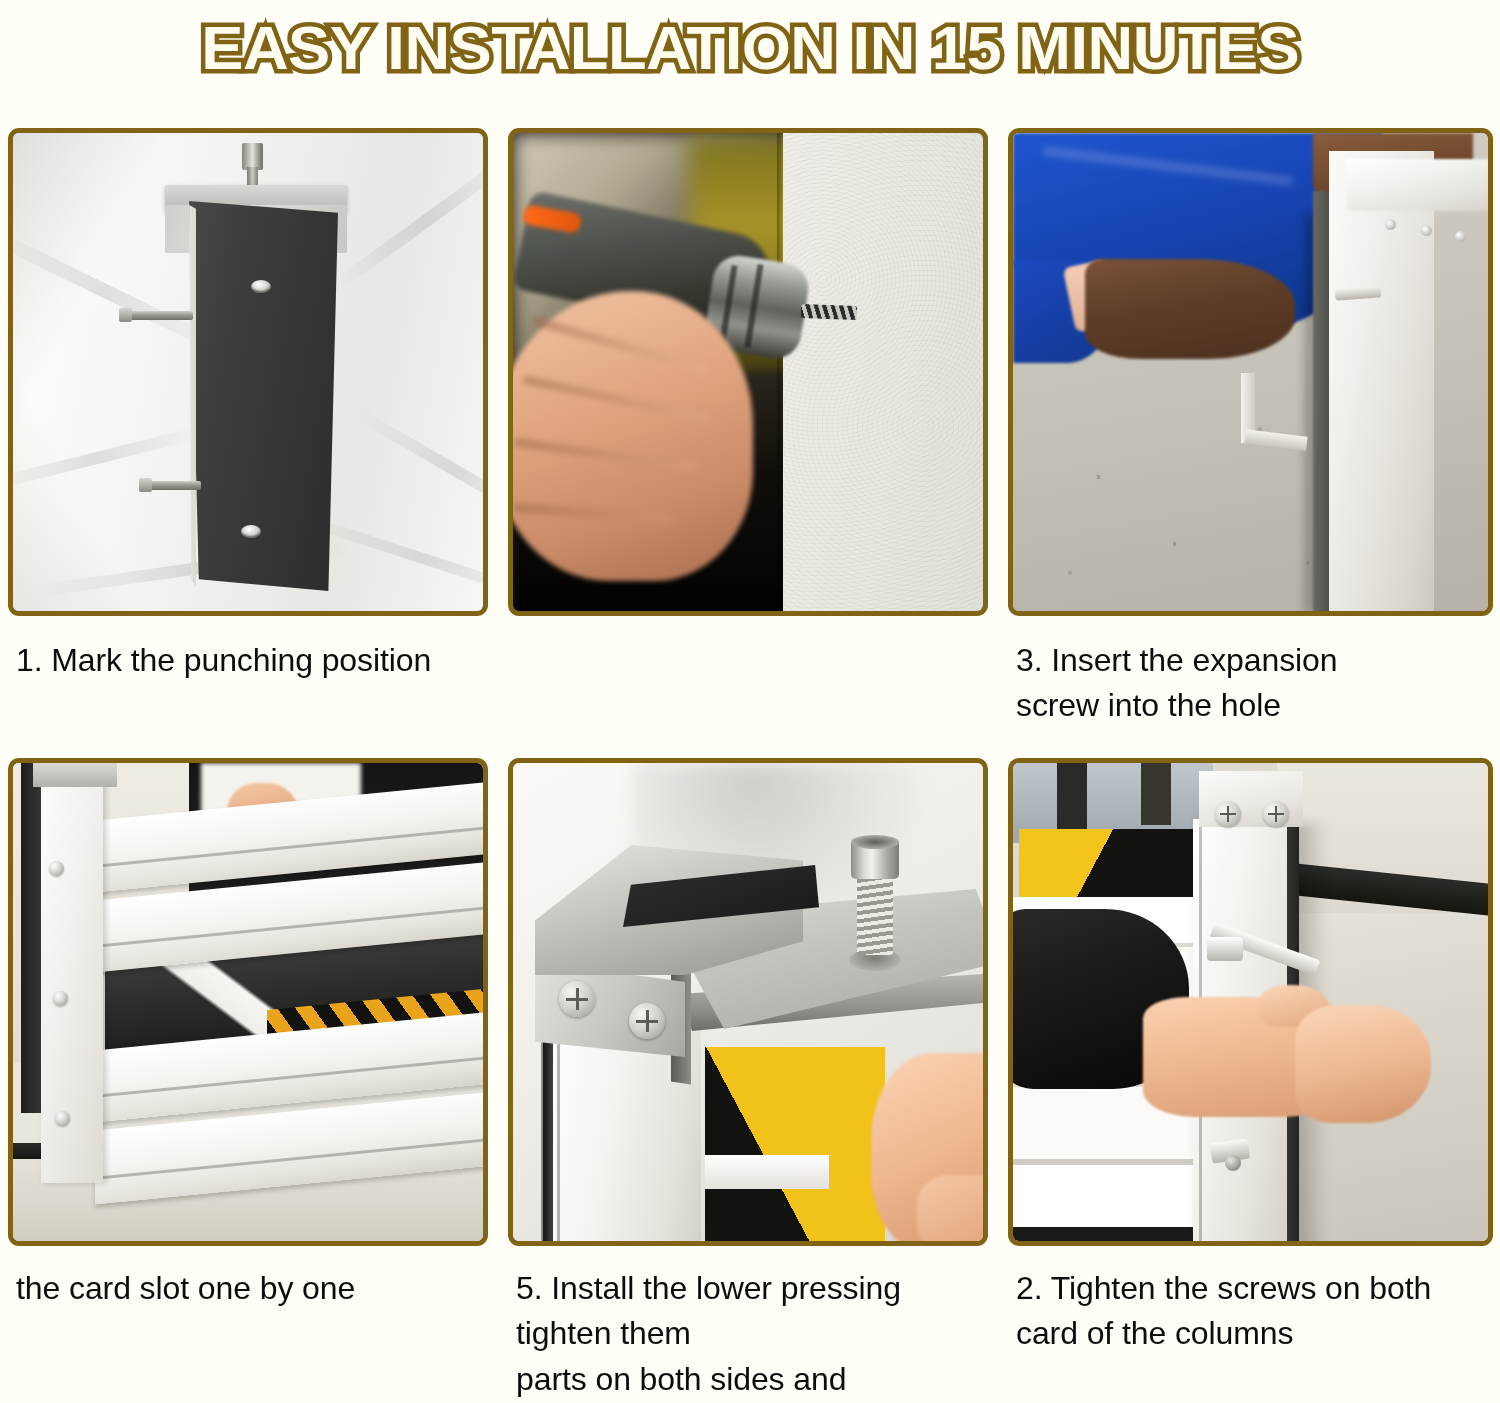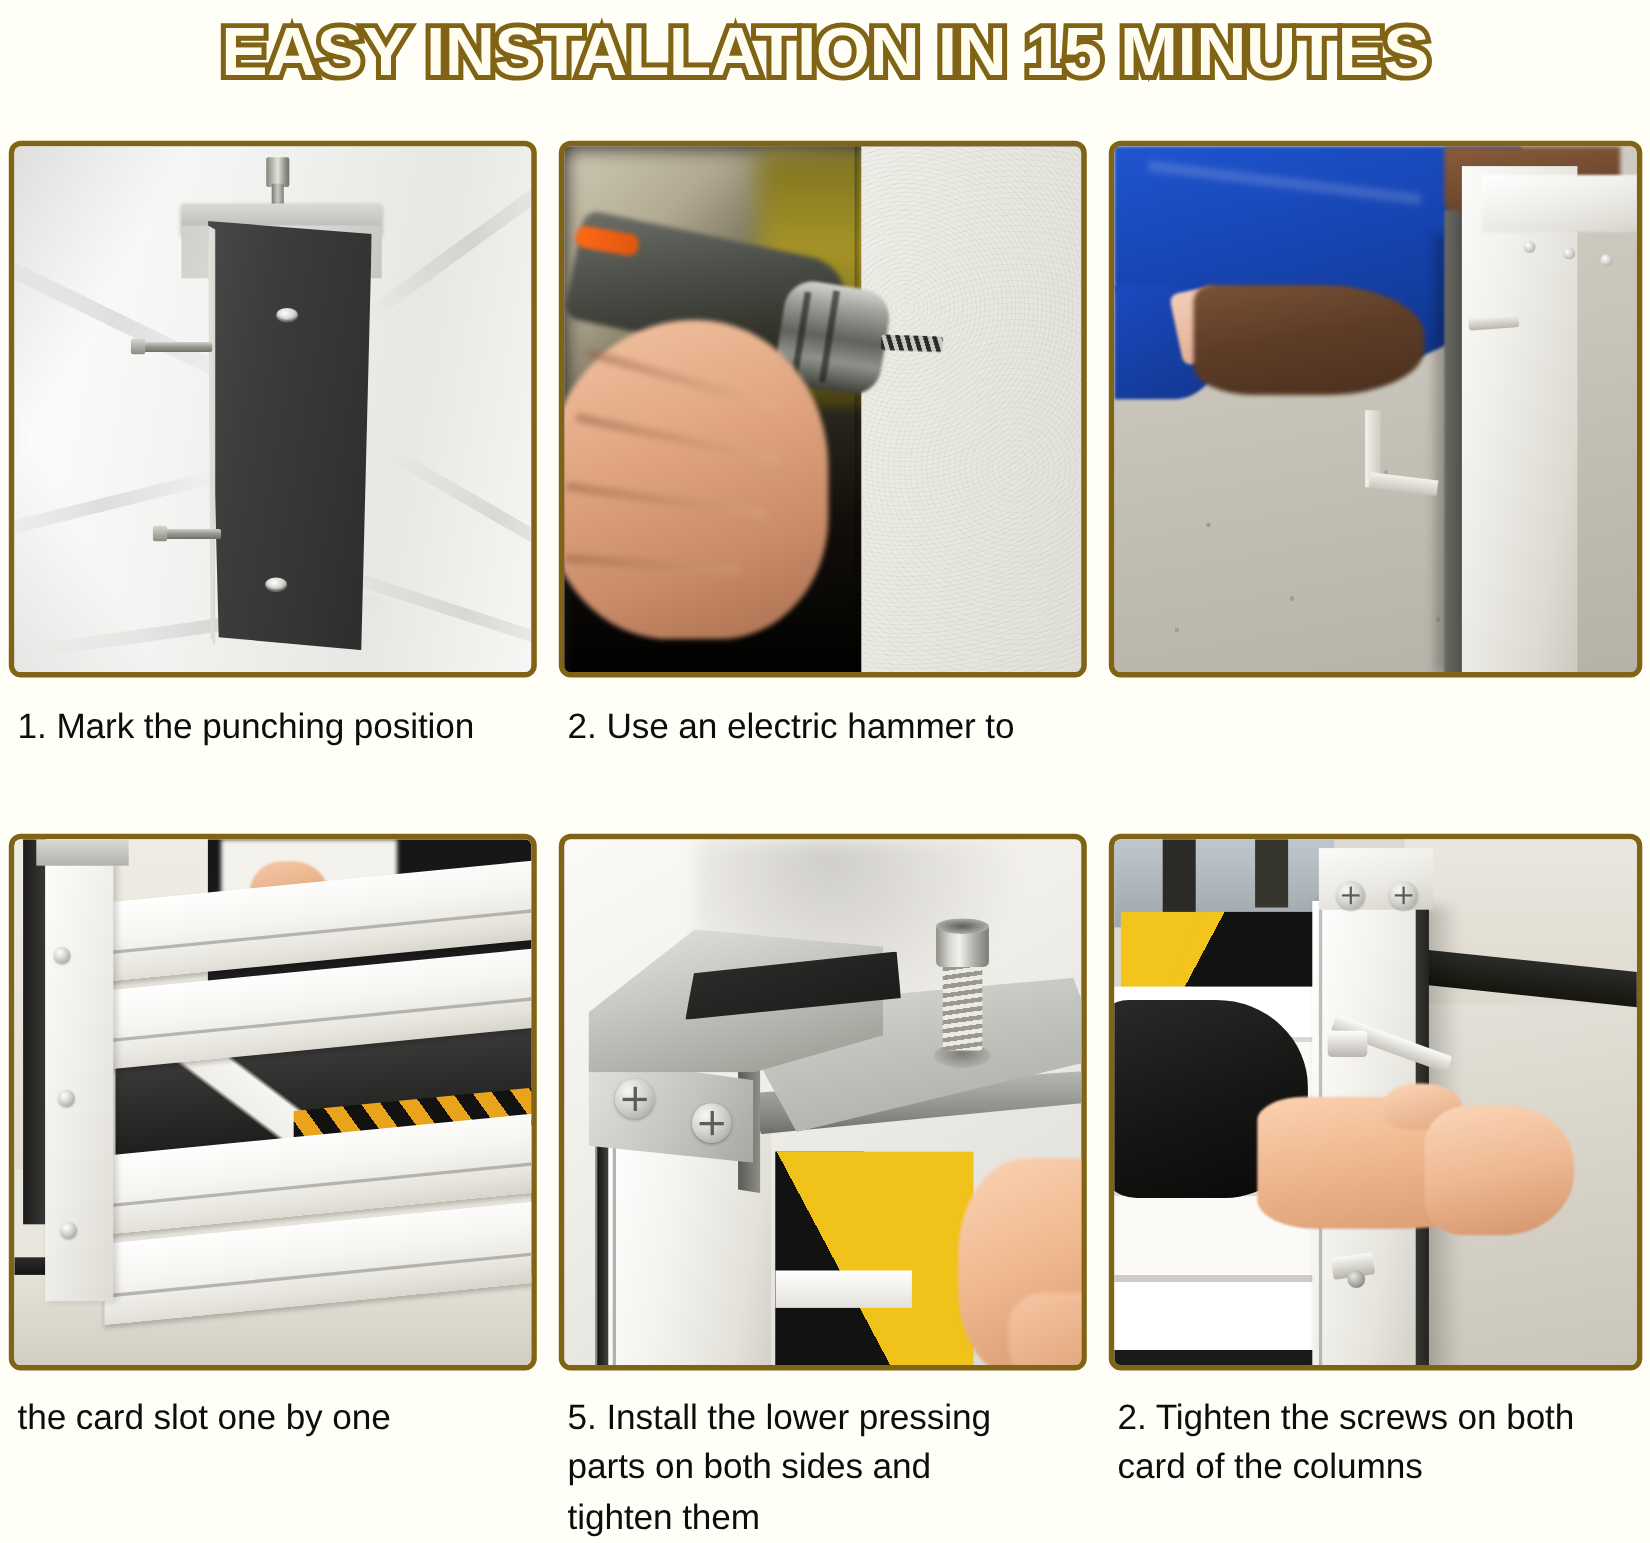--- a/index.html
+++ b/index.html
@@ -739,21 +739,20 @@
           <div class="p2-chuck-ring p2-ring-b"></div>
           <div class="p2-bit"></div>
           <div class="p2-hand"></div>
           <div class="p2-finger p2-fg1"></div>
           <div class="p2-finger p2-fg2"></div>
           <div class="p2-finger p2-fg3"></div>
           <div class="p2-finger p2-fg4"></div>
         </div>
       </div>
       <div class="caption">
-        <div>2. Use an electric hammer to</div>
       </div>
     </div>
 
     <div class="cell">
       <div class="photo">
         <div class="inner">
           <div class="p3-floor"></div>
           <div class="p3-speckle"></div>
           <div class="p3-shirt"></div>
           <div class="p3-shirt-fold"></div>
@@ -765,20 +764,24 @@
           <div class="p3-column-dark"></div>
           <div class="p3-column"></div>
           <div class="p3-col-top"></div>
           <div class="p3-col-screw p3-scr1"></div>
           <div class="p3-col-screw p3-scr2"></div>
           <div class="p3-col-screw p3-scr3"></div>
           <div class="p3-bolt-tool"></div>
           <div class="p3-allen"></div>
           <div class="p3-allen-foot"></div>
         </div>
+      </div>
+      <div class="caption">
+        <div>3. Insert the expansion</div>
+        <div>screw into the hole</div>
       </div>
     </div>
 
     <div class="cell row2">
       <div class="photo">
         <div class="inner">
           <div class="p4-bg"></div>
           <div class="p4-room"></div>
           <div class="p4-dark-bg"></div>
           <div class="p4-person"></div>
@@ -832,22 +835,22 @@
           <div class="p5-screw-boss"></div>
           <div class="p5-screw-thread"></div>
           <div class="p5-screw-head"></div>
           <div class="p5-screw-top"></div>
           <div class="p5-phillips p5-ph1"></div>
           <div class="p5-phillips p5-ph2"></div>
         </div>
       </div>
       <div class="caption">
         <div>5. Install the lower pressing</div>
+        <div>tighten them</div>
         <div>parts on both sides and</div>
-        <div>tighten them</div>
       </div>
     </div>
 
     <div class="cell row2">
       <div class="photo">
         <div class="inner">
           <div class="p6-bg"></div>
           <div class="p6-wall"></div>
           <div class="p6-floor"></div>
           <div class="p6-baseboard"></div>

